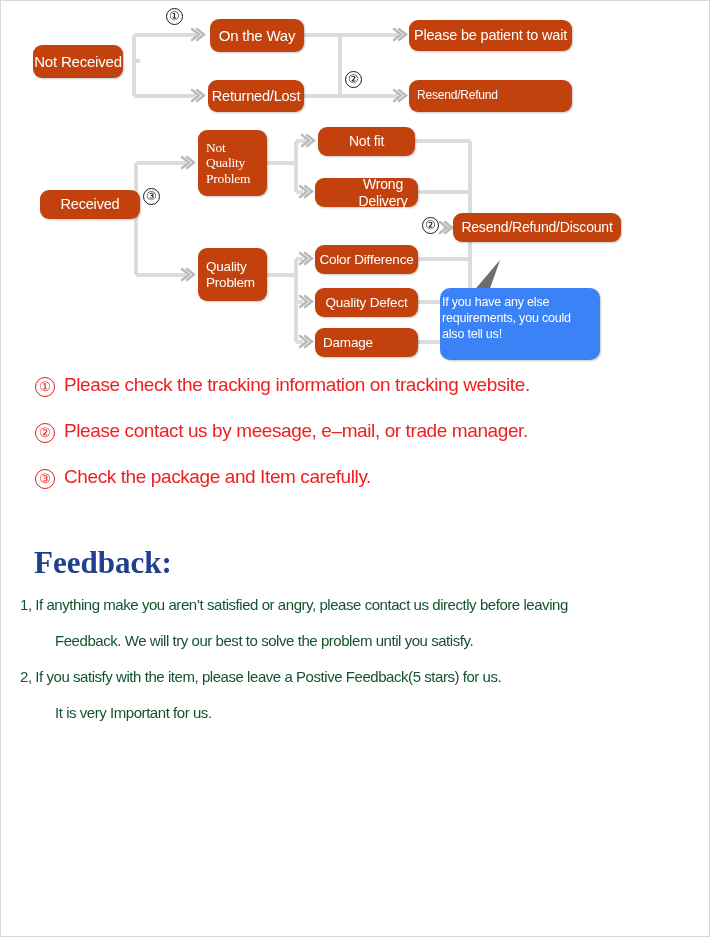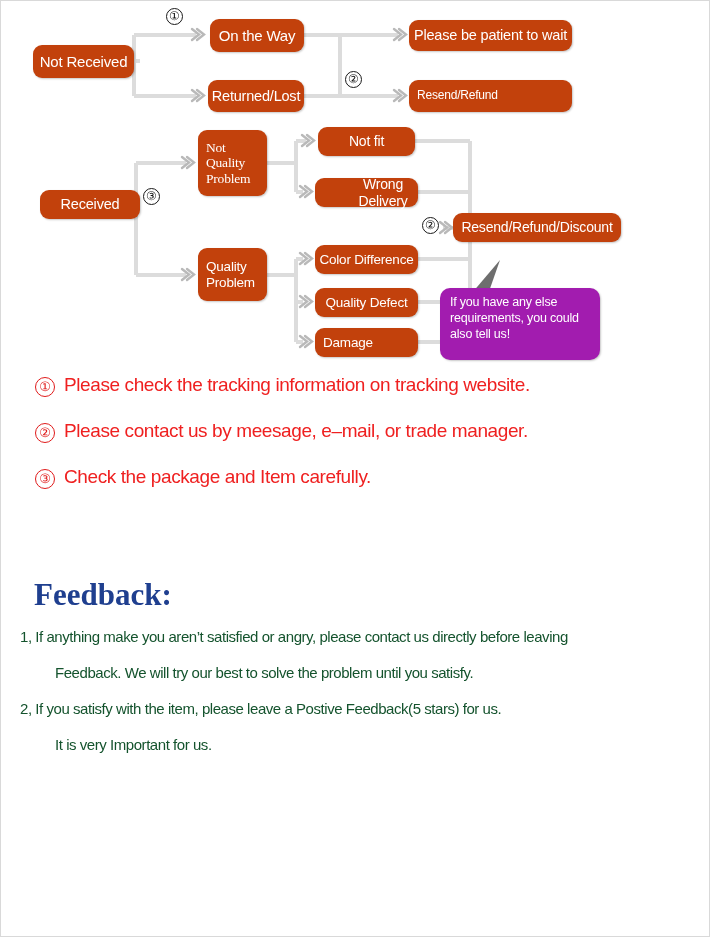--- a/index.html
+++ b/index.html
@@ -66,26 +66,26 @@
     display: flex;
     align-items: center;
     justify-content: center;
     box-sizing: border-box;
     background: transparent;
   }
 
   
   .bubble {
     position: absolute;
-    background: #a21caf;
+    background: #3b82f6;
     color: #ffffff;
     border-radius: 10px;
     font-size: 12.5px;
     line-height: 1.28;
-    padding: 6px 8px 6px 10px;
+    padding: 6px 8px 6px 2px;
     box-sizing: border-box;
     box-shadow: 1px 1px 2px rgba(0,0,0,0.22);
     white-space: pre-line;
     letter-spacing: -0.2px;
   }
 
   
   #notes {
     position: absolute;
     left: 0;
@@ -121,21 +121,20 @@
     white-space: nowrap;
     letter-spacing: -0.4px;
   }
 
   
   #feedback {
     position: absolute;
     left: 0;
     top: 545px;
     width: 710px;
-    margin-top: 32px;
   }
   #feedback-title {
     color: #1f3f8f;
     font-family: "Liberation Serif", serif;
     font-weight: bold;
     font-size: 31px;
     padding-left: 34px;
     margin: 0 0 6px 0;
     letter-spacing: 0px;
   }
@@ -231,21 +230,21 @@
       <use href="#chev" x="300" y="253"></use>
       <use href="#chev" x="300" y="296"></use>
       <use href="#chev" x="300" y="336"></use>
       <use href="#chev" x="440" y="222"></use>
     </g>
 
     <path id="bubble-tail" d="M466,300 L500,260 L486,300 Z" fill="#6e6e6e"></path>
   </svg>
 
   <div id="node-layer">
-      <div class="node" style="left: 33px; top: 45px; width: 101px; height: 33px; font-size: 15px;">Not Received</div>
+      <div class="node" style="left: 33px; top: 45px; width: 90px; height: 33px; font-size: 15px;">Not Received</div>
       <div class="node" style="left: 210px; top: 19px; width: 94px; height: 33px; font-size: 15px;">On the Way</div>
       <div class="node" style="left: 208px; top: 80px; width: 96px; height: 32px; font-size: 14.5px;">Returned/Lost</div>
       <div class="node" style="left: 409px; top: 20px; width: 163px; height: 31px; font-size: 14.5px;">Please be patient to wait</div>
       <div class="node left-align" style="left: 409px; top: 80px; width: 163px; height: 32px; font-size: 12px;">Resend/Refund</div>
       <div class="node" style="left: 40px; top: 190px; width: 100px; height: 29px; font-size: 14.5px;">Received</div>
       <div class="node left-align" style="left: 198px; top: 130px; width: 69px; height: 66px; font-size: 13.5px; font-family: Liberation Serif, serif;">Not
 Quality
 Problem</div>
       <div class="node left-align" style="left: 198px; top: 248px; width: 69px; height: 53px; font-size: 13.5px;">Quality
 Problem</div>

